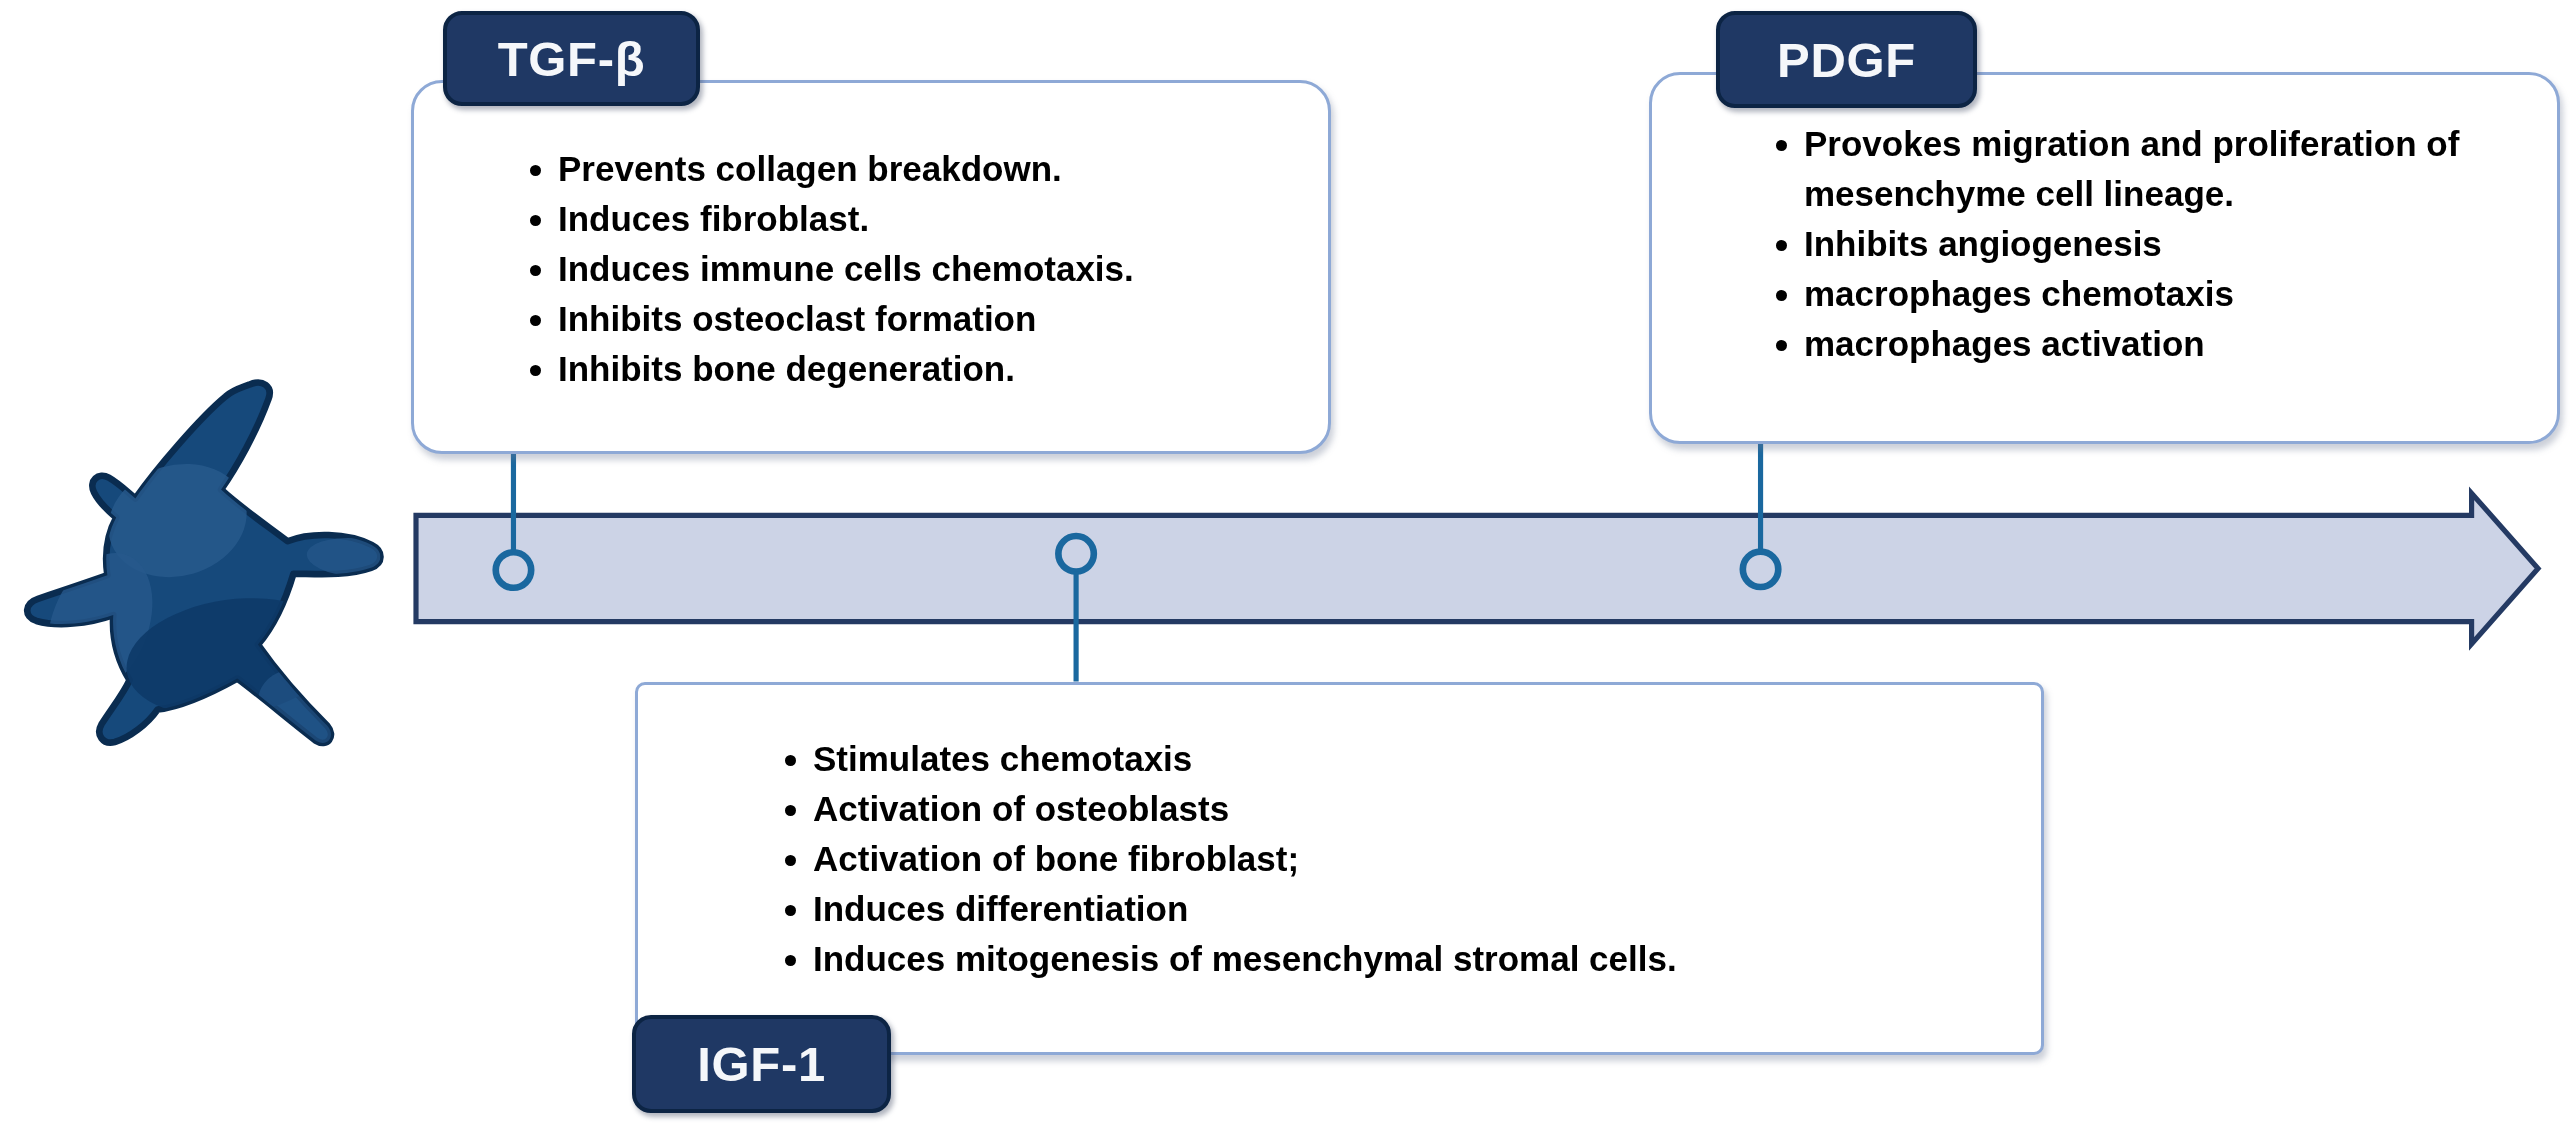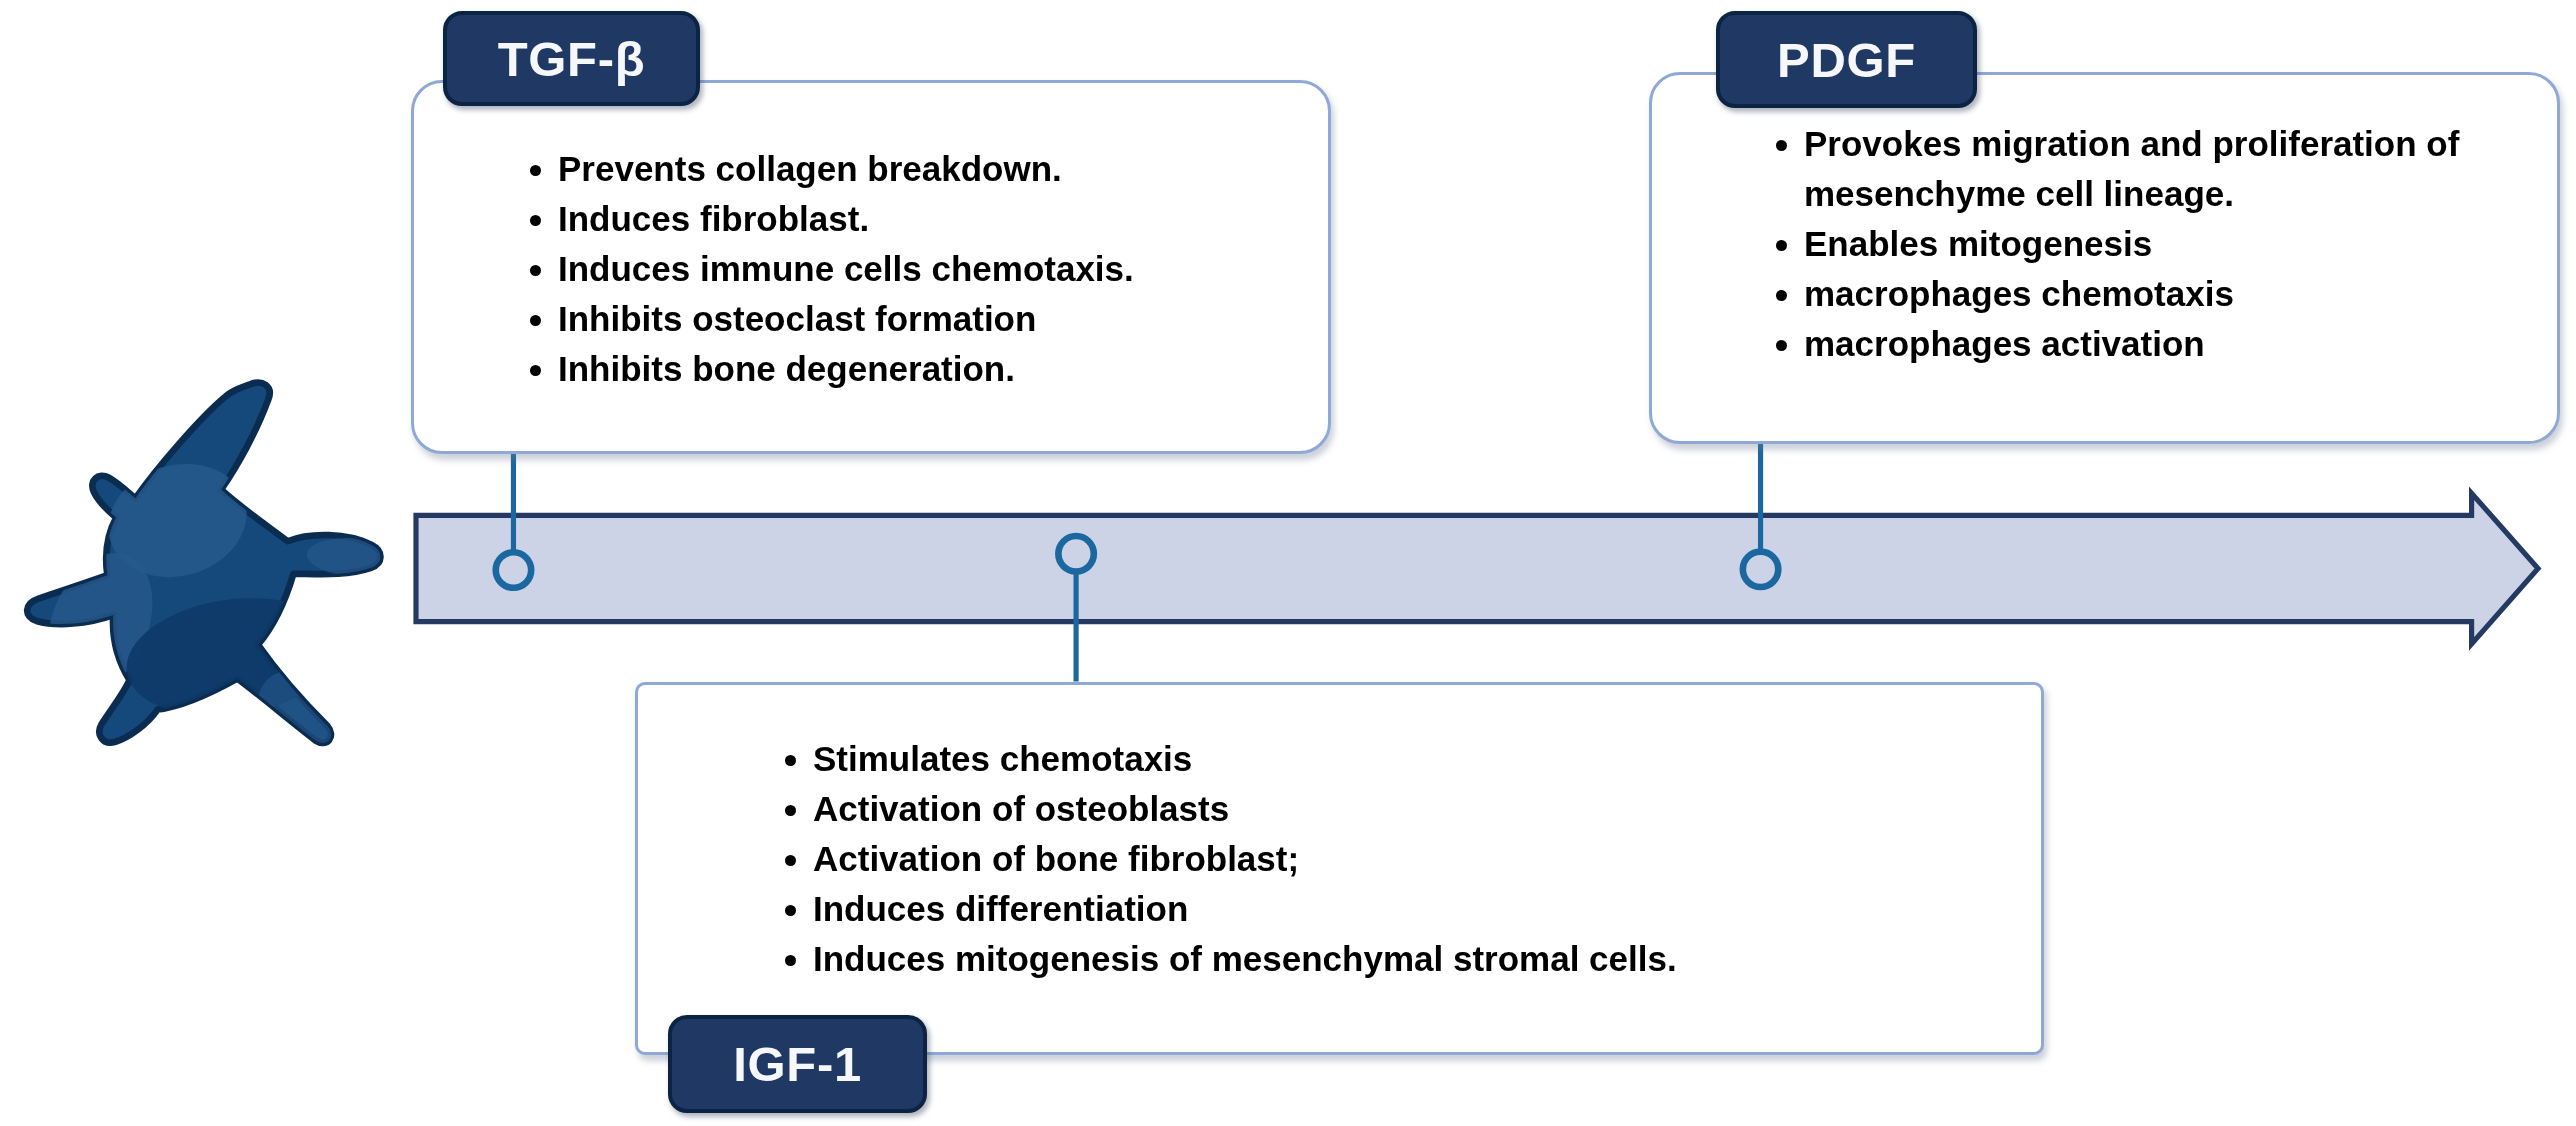--- a/index.html
+++ b/index.html
@@ -27,21 +27,21 @@
     border:4.4px solid var(--label-border,#0c2444);
     border-radius:19px;
     color:var(--label-text,#fff);
     font-size:49px; font-weight:bold;
     display:flex; align-items:center; justify-content:center;
     box-shadow:2.2px 3.7px 5.2px rgba(60,70,95,.4);
     letter-spacing:0.7px;
   }
   #tgfb-label { left:443px;  top:11px;   width:249px; height:87px;align-items:center; }
   #pdgf-label { left:1716px; top:11px;   width:253px; height:89px; }
-  #igf1-label { left:668px;  top:1015px; width:251px; height:90px; }
+  #igf1-label { left:632px;  top:1015px; width:251px; height:90px; }
 
   .bullets {
     position:absolute; margin:0;
     font-size:35px; font-weight:bold; line-height:50px;
     color:var(--bullet-text,#000);
     list-style:disc outside;
   }
   .bullets li { margin:0; padding:0; }
   .bullets li::marker { color:var(--bullet-text,#000); }
   #tgfb-bullets { left:74px; top:61px; width:739px; padding-left:70px; }
@@ -114,21 +114,21 @@
         <li>Inhibits bone degeneration.</li>
       </ul>
   </div>
   <div class="gf-label" id="tgfb-label">
     <span>TGF-β</span>
   </div>
 
   <div class="gf-box" id="pdgf-box">
     <ul class="bullets" id="pdgf-bullets">
         <li>Provokes migration and proliferation of mesenchyme cell lineage.</li>
-        <li>Enables mitogenesis</li>
+        <li>Inhibits angiogenesis</li>
         <li>macrophages chemotaxis</li>
         <li>macrophages activation</li>
       </ul>
   </div>
   <div class="gf-label" id="pdgf-label">
     <span>PDGF</span>
   </div>
 
   <div class="gf-box" id="igf1-box">
     <ul class="bullets" id="igf1-bullets">

